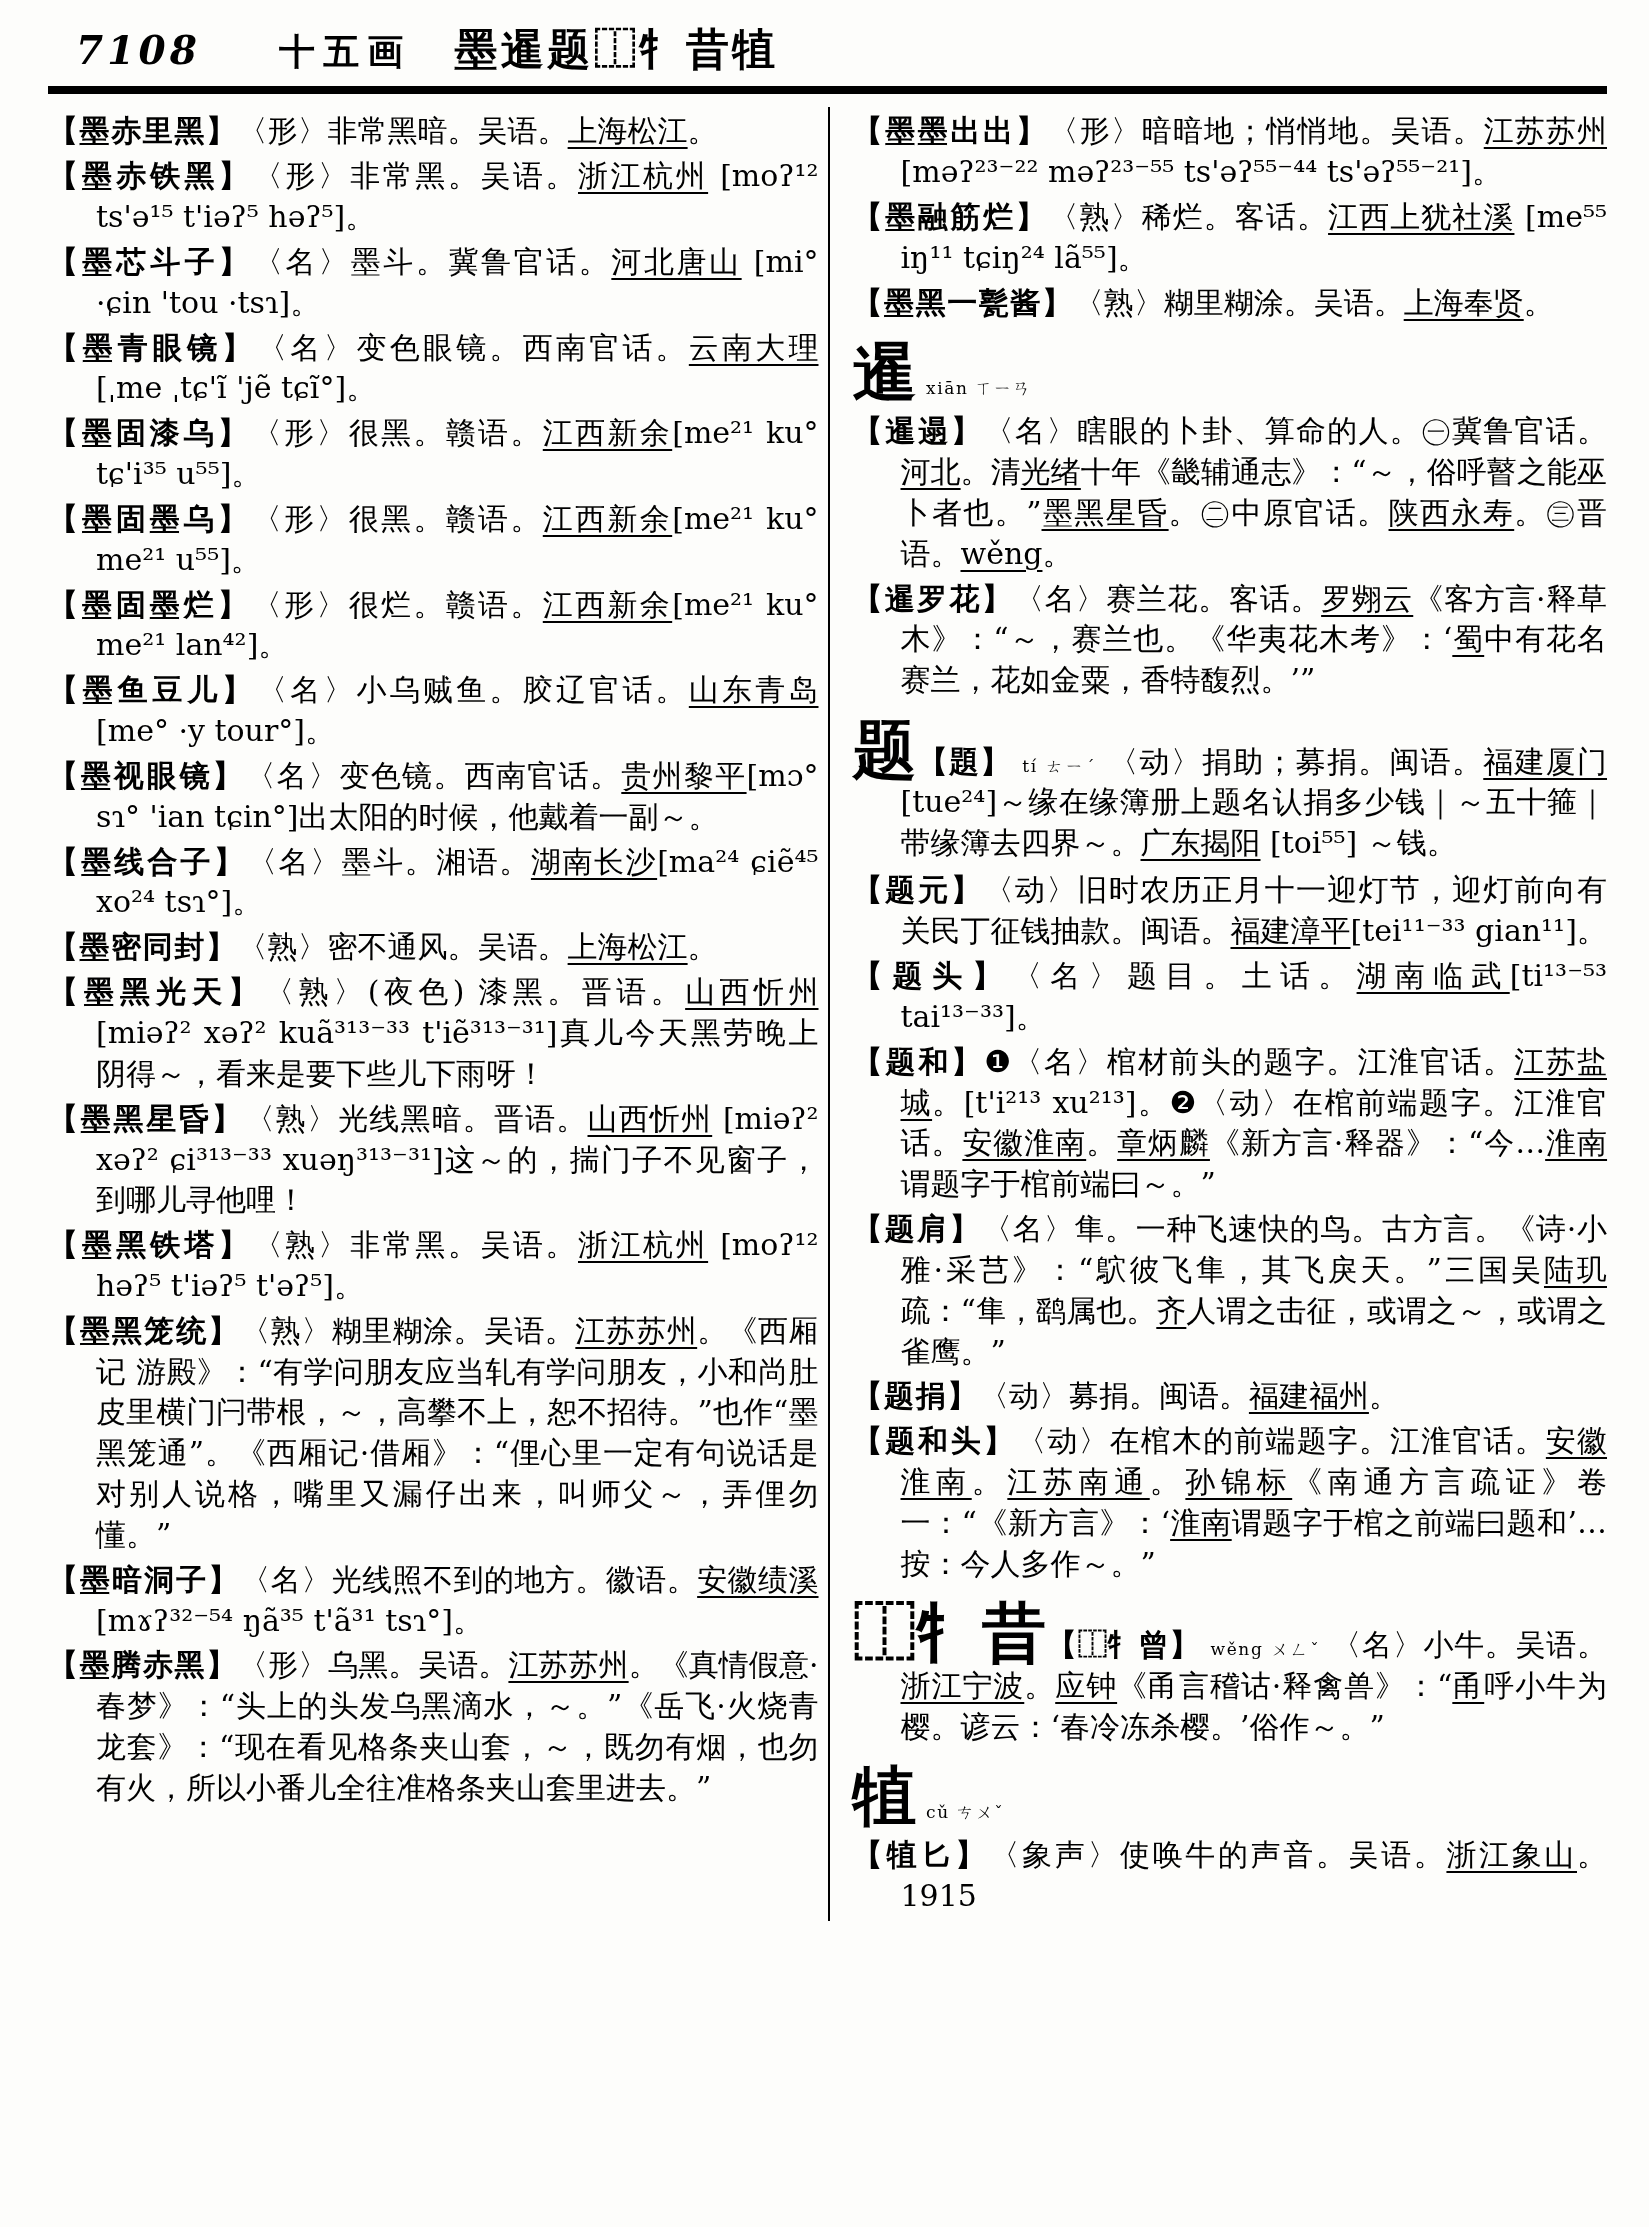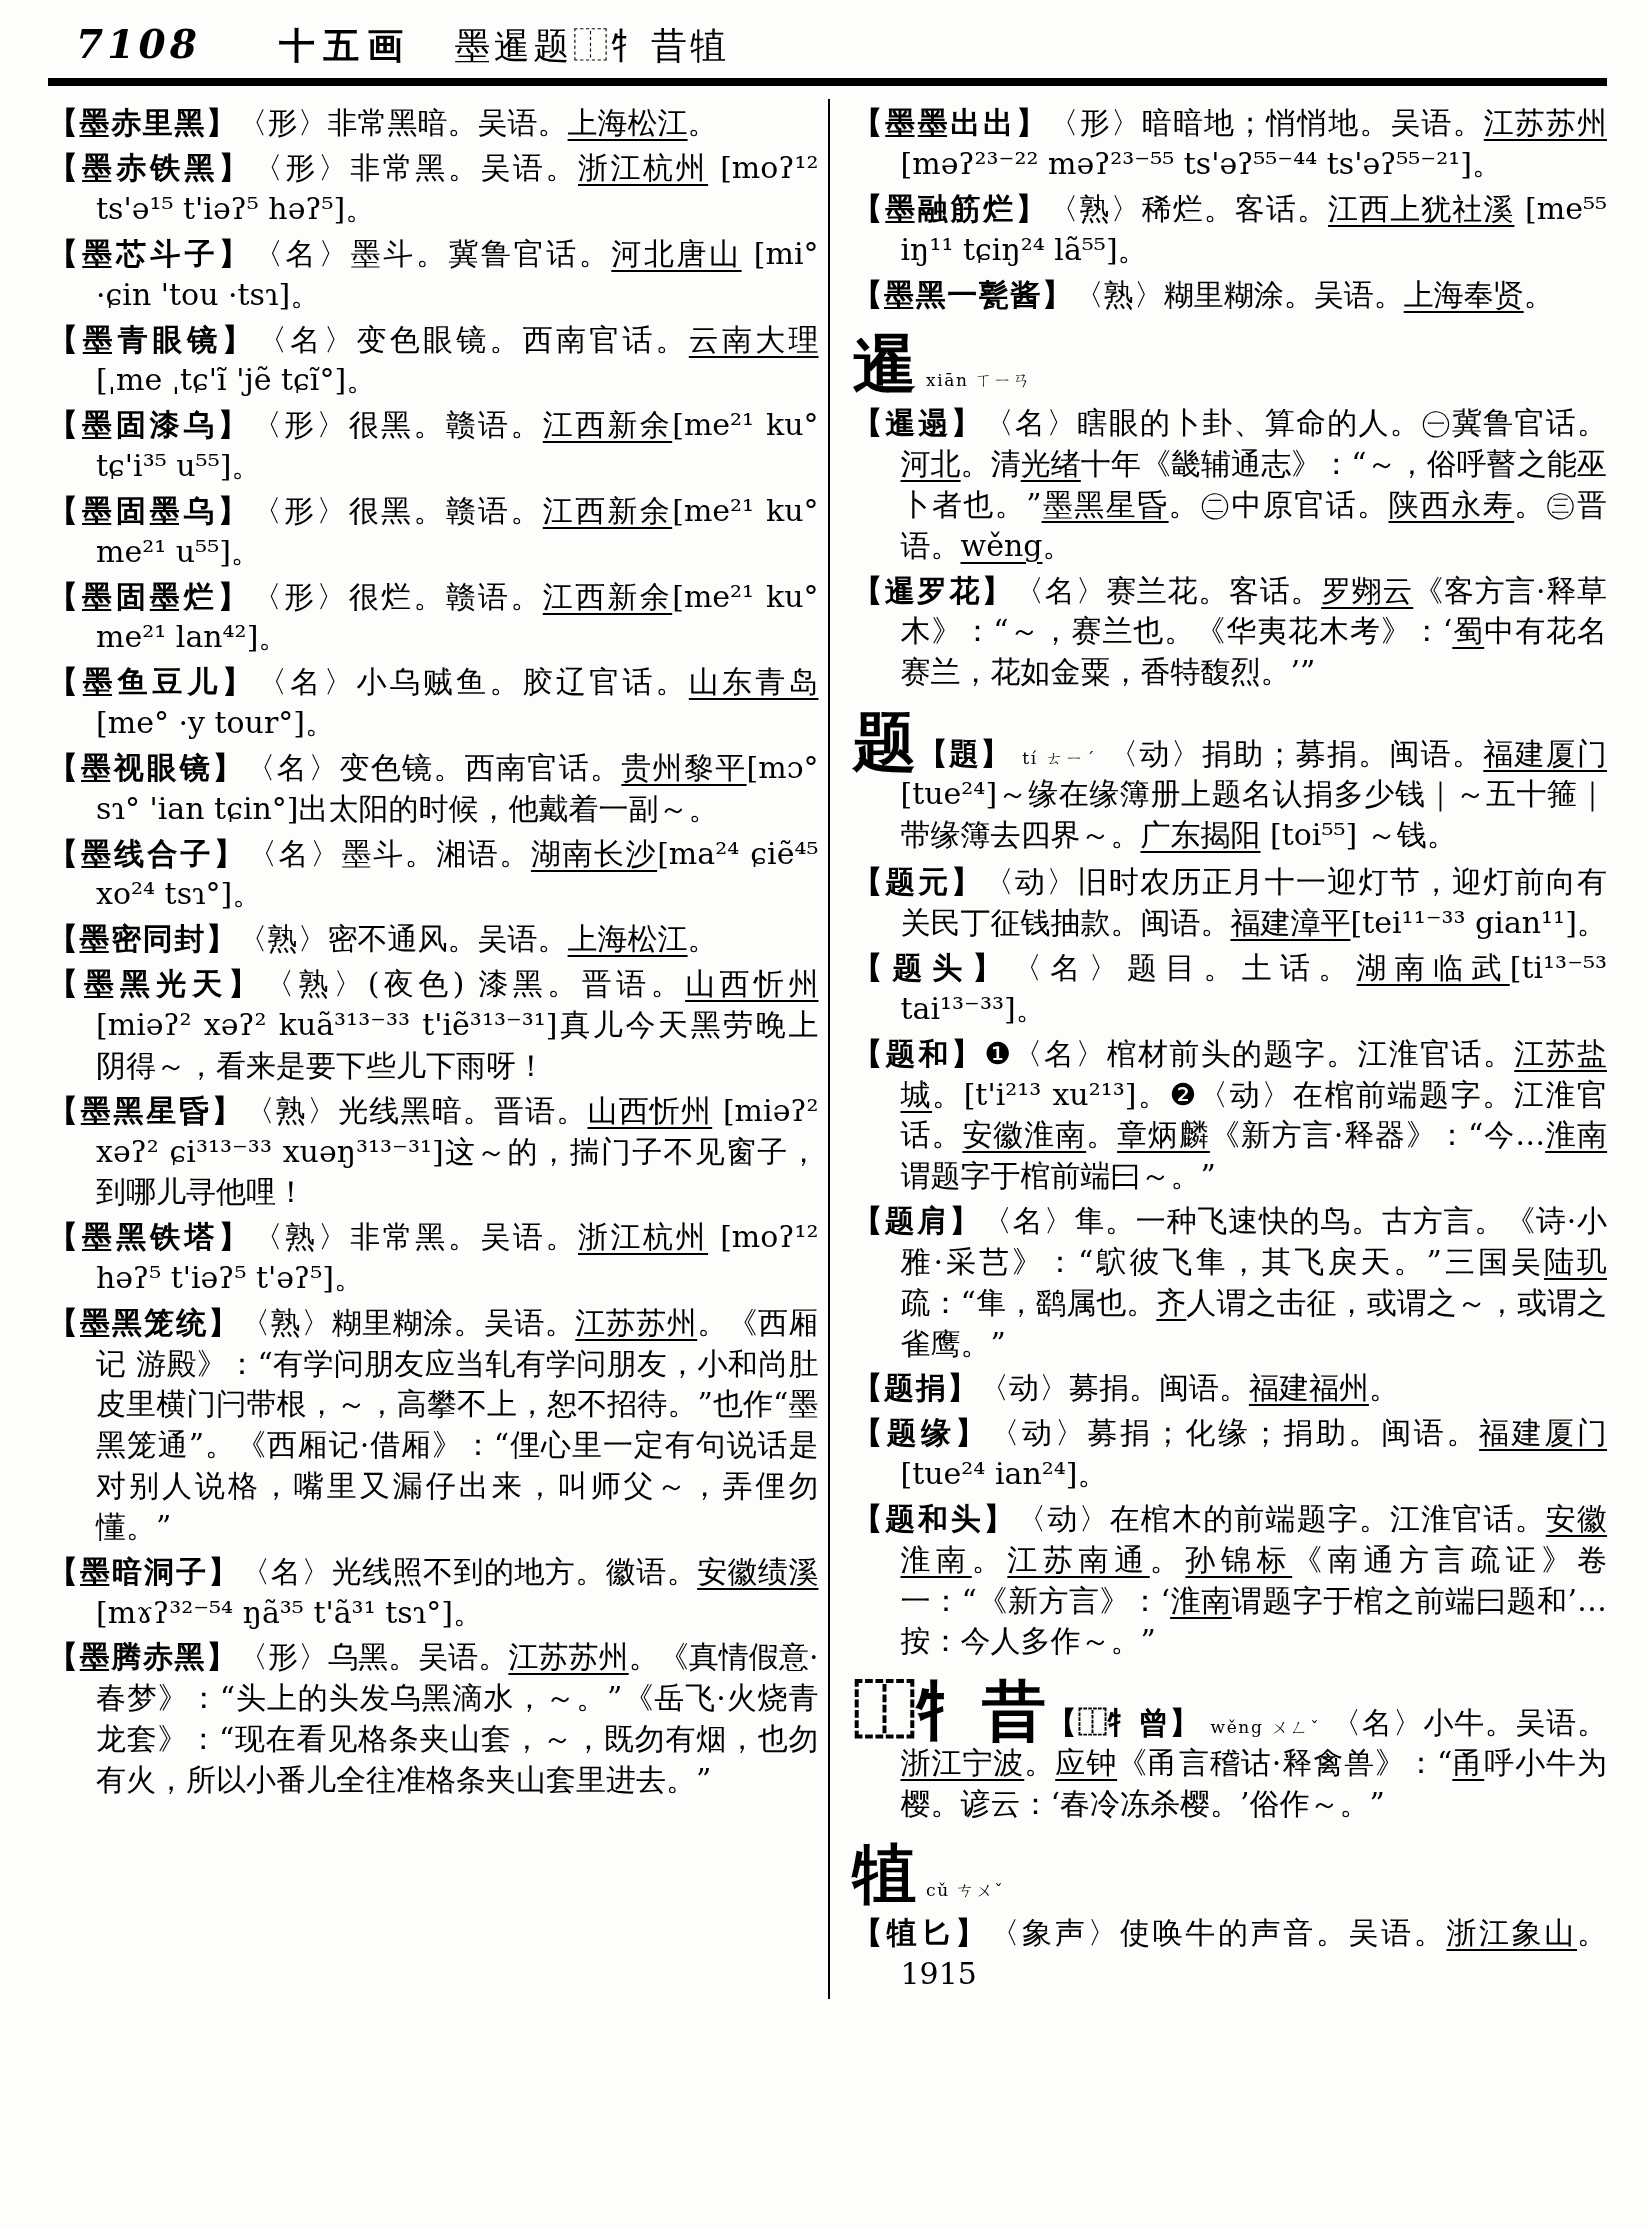--- a/index.html
+++ b/index.html
@@ -5,21 +5,21 @@
   html,body{margin:0;padding:0;overflow:hidden;}
   body{
     width:1650px;height:2227px;
     background:#fdfdfb;color:#000;
     font-family:"DejaVu Serif","Liberation Serif",serif;
   }
   .page{box-sizing:border-box;height:100%;padding:21.4px 43px 13.2px 48px;}
   .hdr{display:flex;align-items:baseline;padding-left:28px;}
   .pageno{font-size:39px;font-weight:bold;font-style:italic;letter-spacing:4.1px;}
   .hdr-sec{font-size:36px;font-weight:bold;margin-left:78px;letter-spacing:8.2px;}
-  .hdr-words{font-size:36px;font-weight:normal;margin-left:43px;letter-spacing:3.3px;}
+  .hdr-words{font-size:43px;font-weight:bold;margin-left:43px;letter-spacing:3.3px;}
   .rule{border-bottom:8.2px solid #000;margin-top:6.6px;}
   .cols{display:flex;margin-top:13.2px;align-items:stretch;}
   .col{width:50%;box-sizing:border-box;}
   .col-left{padding-right:9px;}
   .col-right{border-left:2.5px solid #000;padding-left:23px;}
   .entry{
     font-size:30px;line-height:1.36;
     margin:4.1px 0;
     padding-left:48px;text-indent:-48px;
     text-align:justify;
@@ -72,21 +72,20 @@
         <div class="entry"><span class="hw">【墨黑一甏酱】</span><span>〈熟〉糊里糊涂。吴语。<u>上海奉贤</u>。</span></div>
         <div class="section"><span class="big">暹</span> <span class="py">xiān ㄒㄧㄢ</span> </div>
         <div class="entry"><span class="hw">【暹遢】</span><span>〈名〉瞎眼的卜卦、算命的人。㊀冀鲁官话。<u>河北</u>。清<u>光绪</u>十年《畿辅通志》：“～，俗呼瞽之能巫卜者也。”<u>墨黑星昏</u>。㊁中原官话。<u>陕西永寿</u>。㊂晋语。<u>wěng</u>。</span></div>
         <div class="entry"><span class="hw">【暹罗花】</span><span>〈名〉赛兰花。客话。<u>罗翙云</u>《客方言·释草木》：“～，赛兰也。《华夷花木考》：‘<u>蜀</u>中有花名赛兰，花如金粟，香特馥烈。’”</span></div>
         <div class="section"><span class="big">题</span><span class="br">【題】</span> <span class="py">tí ㄊㄧˊ</span> <span>〈动〉捐助；募捐。闽语。<u>福建厦门</u> [tue²⁴]～缘在缘簿册上题名认捐多少钱｜～五十箍｜带缘簿去四界～。<u>广东揭阳</u> [toi⁵⁵] ～钱。</span></div>
         <div class="entry"><span class="hw">【题元】</span><span>〈动〉旧时农历正月十一迎灯节，迎灯前向有关民丁征钱抽款。闽语。<u>福建漳平</u>[tei¹¹⁻³³ gian¹¹]。</span></div>
         <div class="entry"><span class="hw">【题头】</span><span>〈名〉题目。土话。<u>湖南临武</u>[ti¹³⁻⁵³ tai¹³⁻³³]。</span></div>
         <div class="entry"><span class="hw">【题和】</span><span>❶〈名〉棺材前头的题字。江淮官话。<u>江苏盐城</u>。[t'i²¹³ xu²¹³]。❷〈动〉在棺前端题字。江淮官话。<u>安徽淮南</u>。<u>章炳麟</u>《新方言·释器》：“今…<u>淮南</u>谓题字于棺前端曰～。”</span></div>
         <div class="entry"><span class="hw">【题肩】</span><span>〈名〉隼。一种飞速快的鸟。古方言。《诗·小雅·采芑》：“鴥彼飞隼，其飞戾天。”三国吴<u>陆玑</u>疏：“隼，鹞属也。<u>齐</u>人谓之击征，或谓之～，或谓之雀鹰。”</span></div>
         <div class="entry"><span class="hw">【题捐】</span><span>〈动〉募捐。闽语。<u>福建福州</u>。</span></div>
-        <div class="entry"><span class="hw">【题缘】</span><span>〈动〉募捐；化缘；捐助。闽语。<u>福建厦门</u> [tue²⁴ ian²⁴]。</span></div>
         <div class="entry"><span class="hw">【题和头】</span><span>〈动〉在棺木的前端题字。江淮官话。<u>安徽淮南</u>。<u>江苏南通</u>。<u>孙锦标</u>《南通方言疏证》卷一：“《新方言》：‘<u>淮南</u>谓题字于棺之前端曰题和’…按：今人多作～。”</span></div>
         <div class="section"><span class="big">⿰牜昔</span><span class="br">【⿰牜曾】</span> <span class="py">wěng ㄨㄥˇ</span> <span>〈名〉小牛。吴语。<u>浙江宁波</u>。<u>应钟</u>《甬言稽诂·释禽兽》：“<u>甬</u>呼小牛为樱。谚云：‘春冷冻杀樱。’俗作～。”</span></div>
         <div class="section"><span class="big">犆</span> <span class="py">cǔ ㄘㄨˇ</span> </div>
         <div class="entry"><span class="hw">【犆匕】</span><span>〈象声〉使唤牛的声音。吴语。<u>浙江象山</u>。1915</span></div>
       </div>
   </div>
 </div>
 
 
 </body></html>

